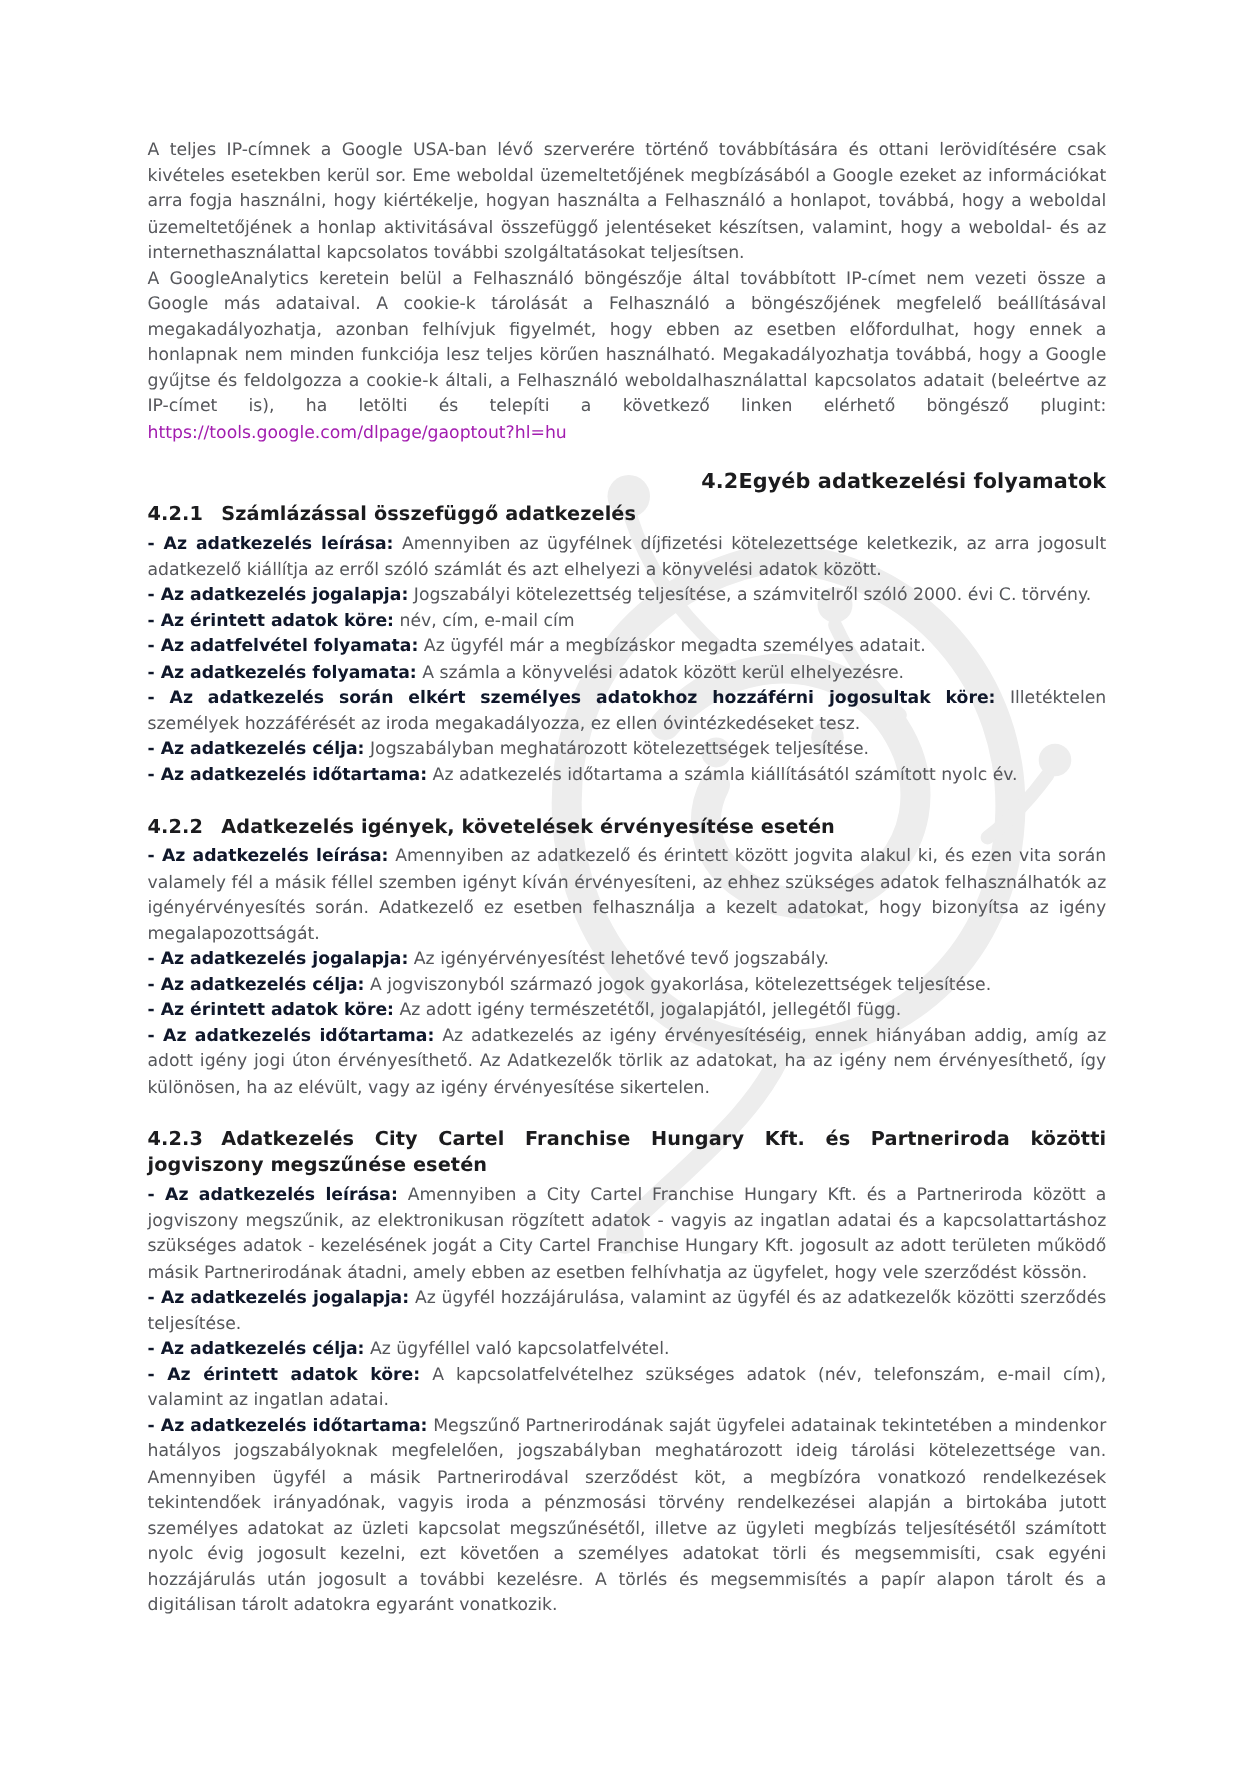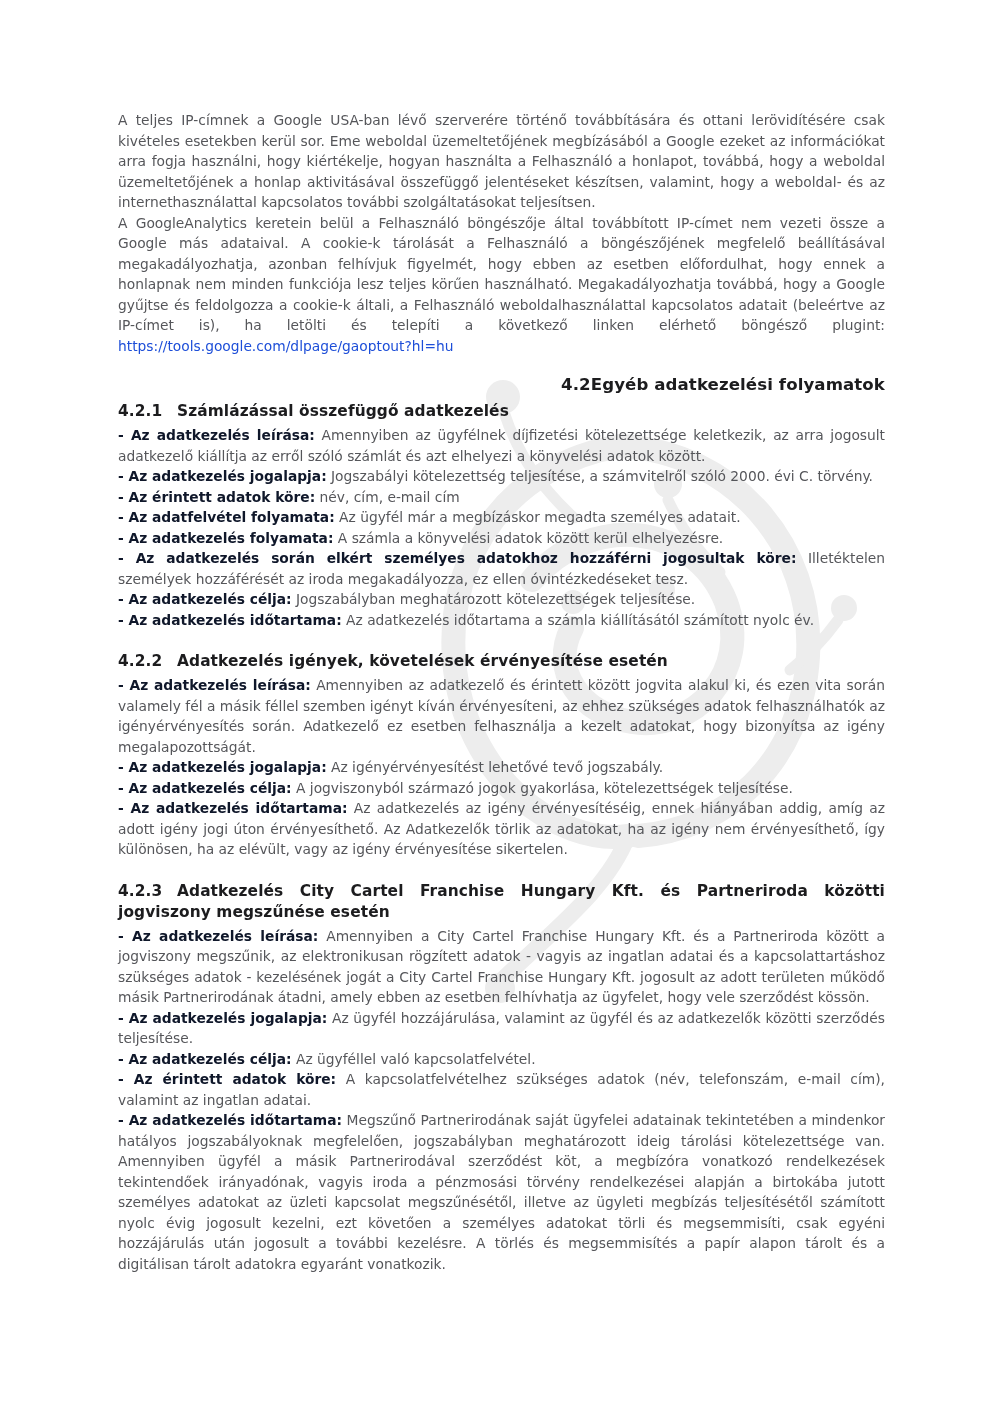--- a/index.html
+++ b/index.html
@@ -44,21 +44,21 @@
     margin: 0 0 3px 0;
     font-size: 15.4px;
     line-height: 21px;
     font-weight: bold;
     color: #1c1c1e;
     text-align: justify;
     letter-spacing: 0.1px;
   }
   h3.subsec .num3 { display: inline-block; width: 59px; }
   .sub.gap { margin-top: 21px; }
-  .url { color: #1d4ed8; text-decoration: none; cursor: pointer; }
+  .url { color: #a21caf; text-decoration: none; cursor: pointer; }
   .pagenum {
     position: absolute;
     left: 0;
     width: 1000px;
     top: 1312px;
     text-align: center;
     color: #000000;
     font-size: 12.5px;
     z-index: 1;
   }
@@ -130,20 +130,22 @@
 
       <p class="item"><span class="lbl">- Az adatkezelés leírása:</span>
 <span>Amennyiben az adatkezelő és érintett között jogvita alakul ki, és ezen vita során valamely fél a másik féllel szemben igényt kíván érvényesíteni, az ehhez szükséges adatok felhasználhatók az igényérvényesítés során. Adatkezelő ez esetben felhasználja a kezelt adatokat, hogy bizonyítsa az igény megalapozottságát.</span></p>
 
       <p class="item"><span class="lbl">- Az adatkezelés jogalapja:</span>
 <span>Az igényérvényesítést lehetővé tevő jogszabály.</span></p>
 
       <p class="item"><span class="lbl">- Az adatkezelés célja:</span>
 <span>A jogviszonyból származó jogok gyakorlása, kötelezettségek teljesítése.</span></p>
 
+      <p class="item"><span class="lbl">- Az érintett adatok köre:</span>
+<span>Az adott igény természetétől, jogalapjától, jellegétől függ.</span></p>
 
       <p class="item"><span class="lbl">- Az adatkezelés időtartama:</span>
 <span>Az adatkezelés az igény érvényesítéséig, ennek hiányában addig, amíg az adott igény jogi úton érvényesíthető. Az Adatkezelők törlik az adatokat, ha az igény nem érvényesíthető, így különösen, ha az elévült, vagy az igény érvényesítése sikertelen.</span></p>
     </div>
 
     <div class="sub gap">
       <h3 class="subsec"><span class="num3">4.2.3</span><span>Adatkezelés City Cartel Franchise Hungary Kft. és Partneriroda közötti jogviszony megszűnése esetén</span></h3>
 
       <p class="item"><span class="lbl">- Az adatkezelés leírása:</span>
 <span>Amennyiben a City Cartel Franchise Hungary Kft. és a Partneriroda között a jogviszony megszűnik, az elektronikusan rögzített adatok - vagyis az ingatlan adatai és a kapcsolattartáshoz szükséges adatok - kezelésének jogát a City Cartel Franchise Hungary Kft. jogosult az adott területen működő másik Partnerirodának átadni, amely ebben az esetben felhívhatja az ügyfelet, hogy vele szerződést kössön.</span></p>

